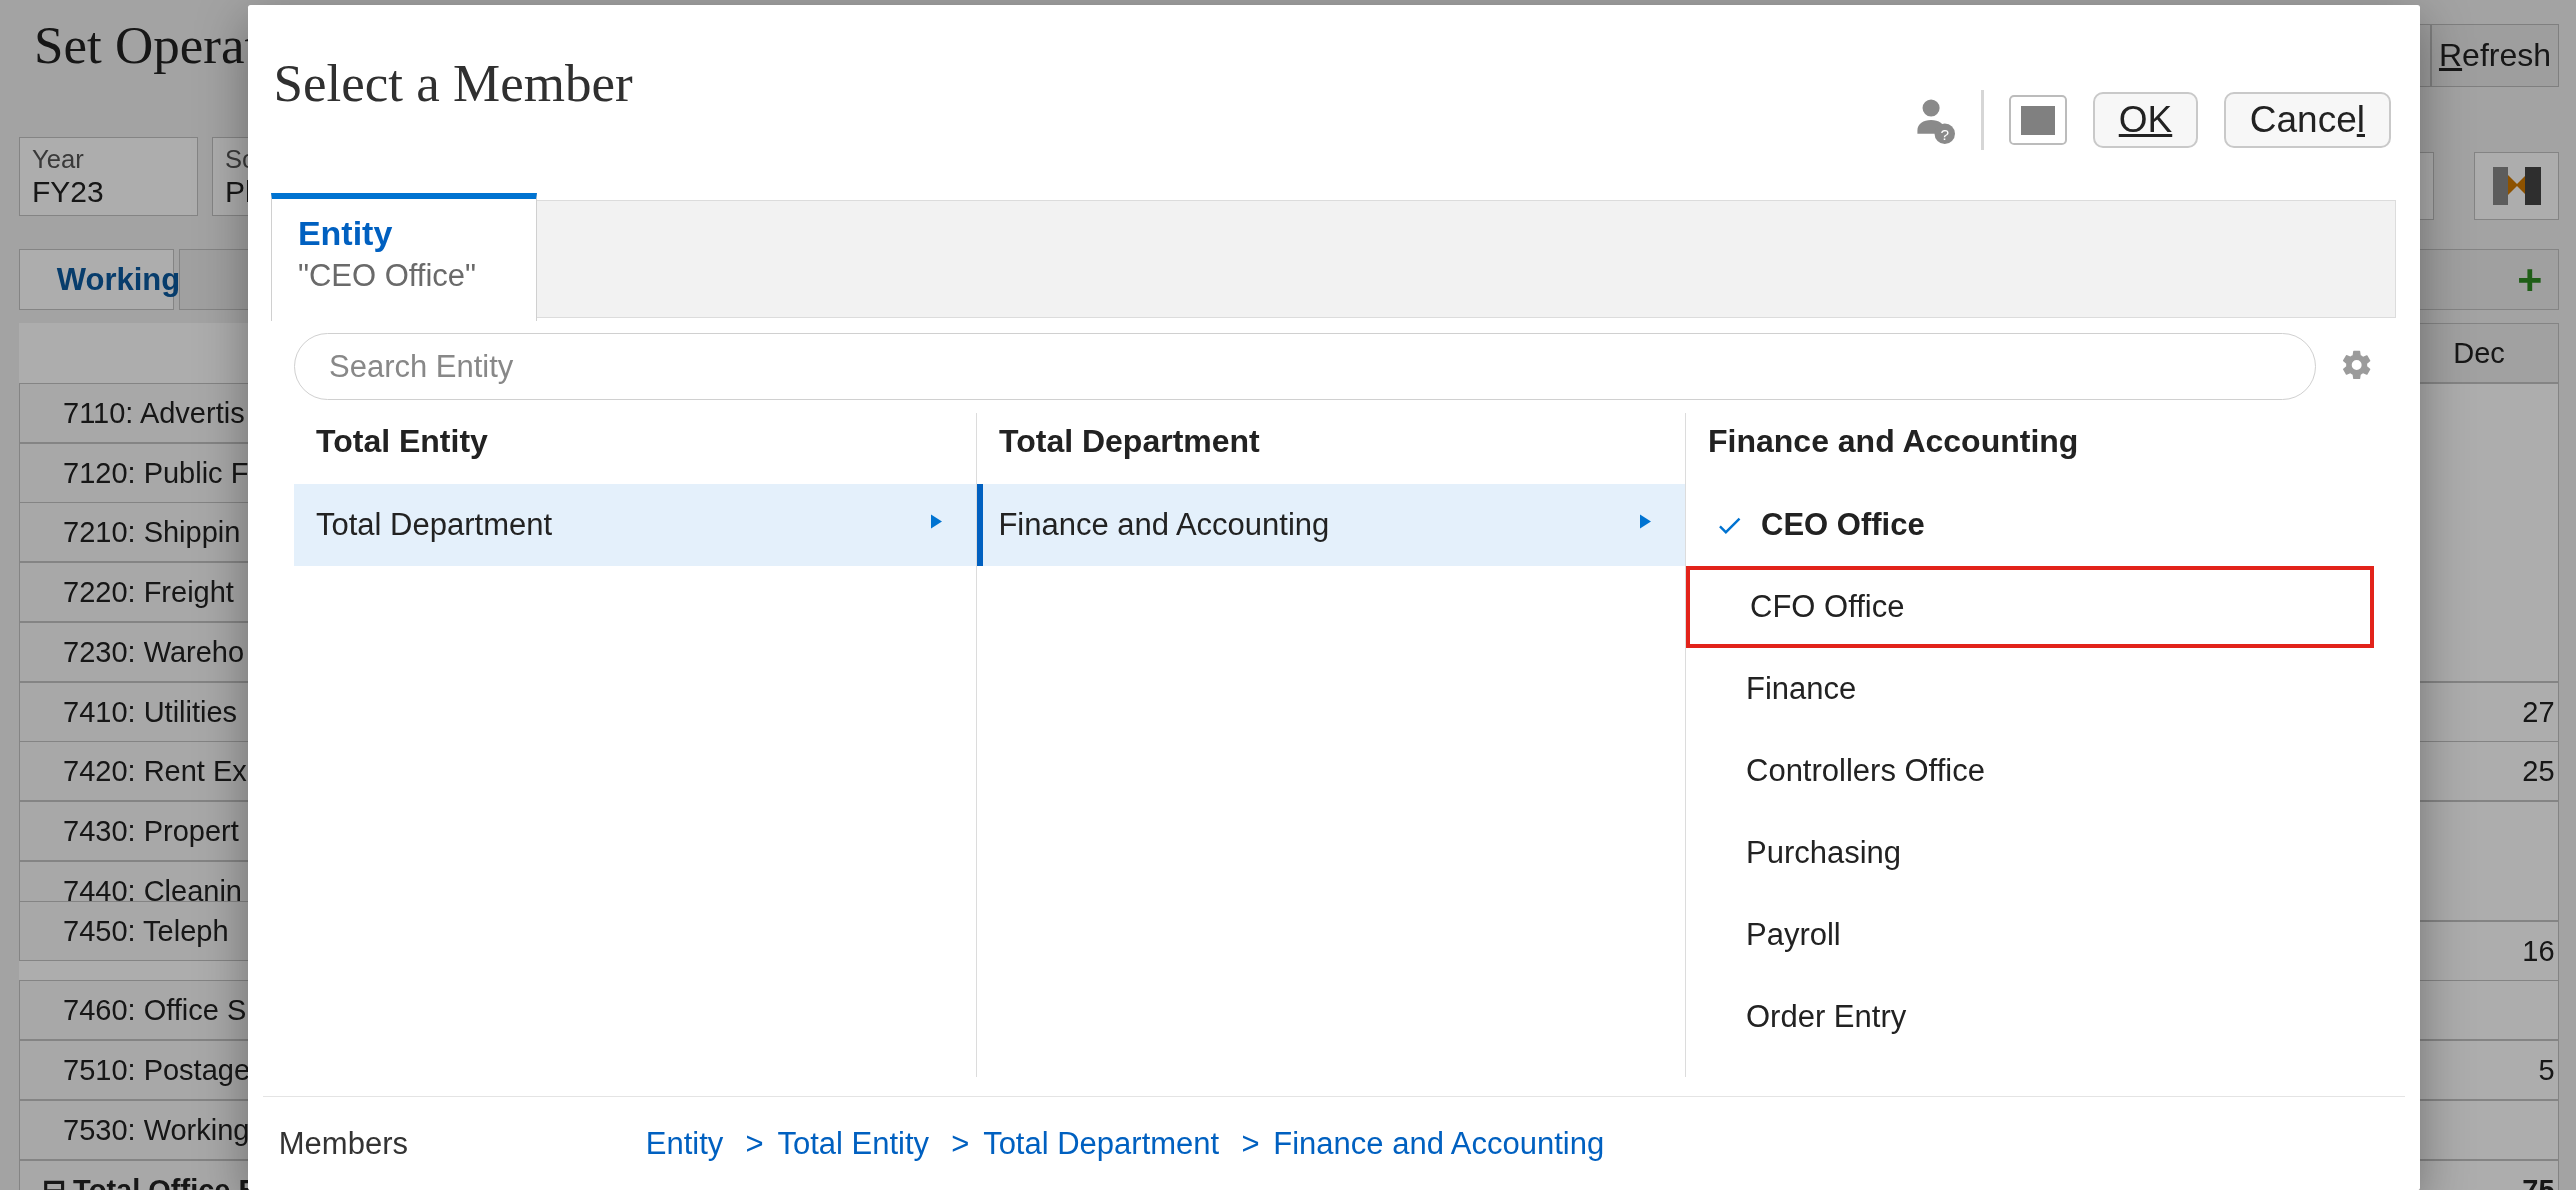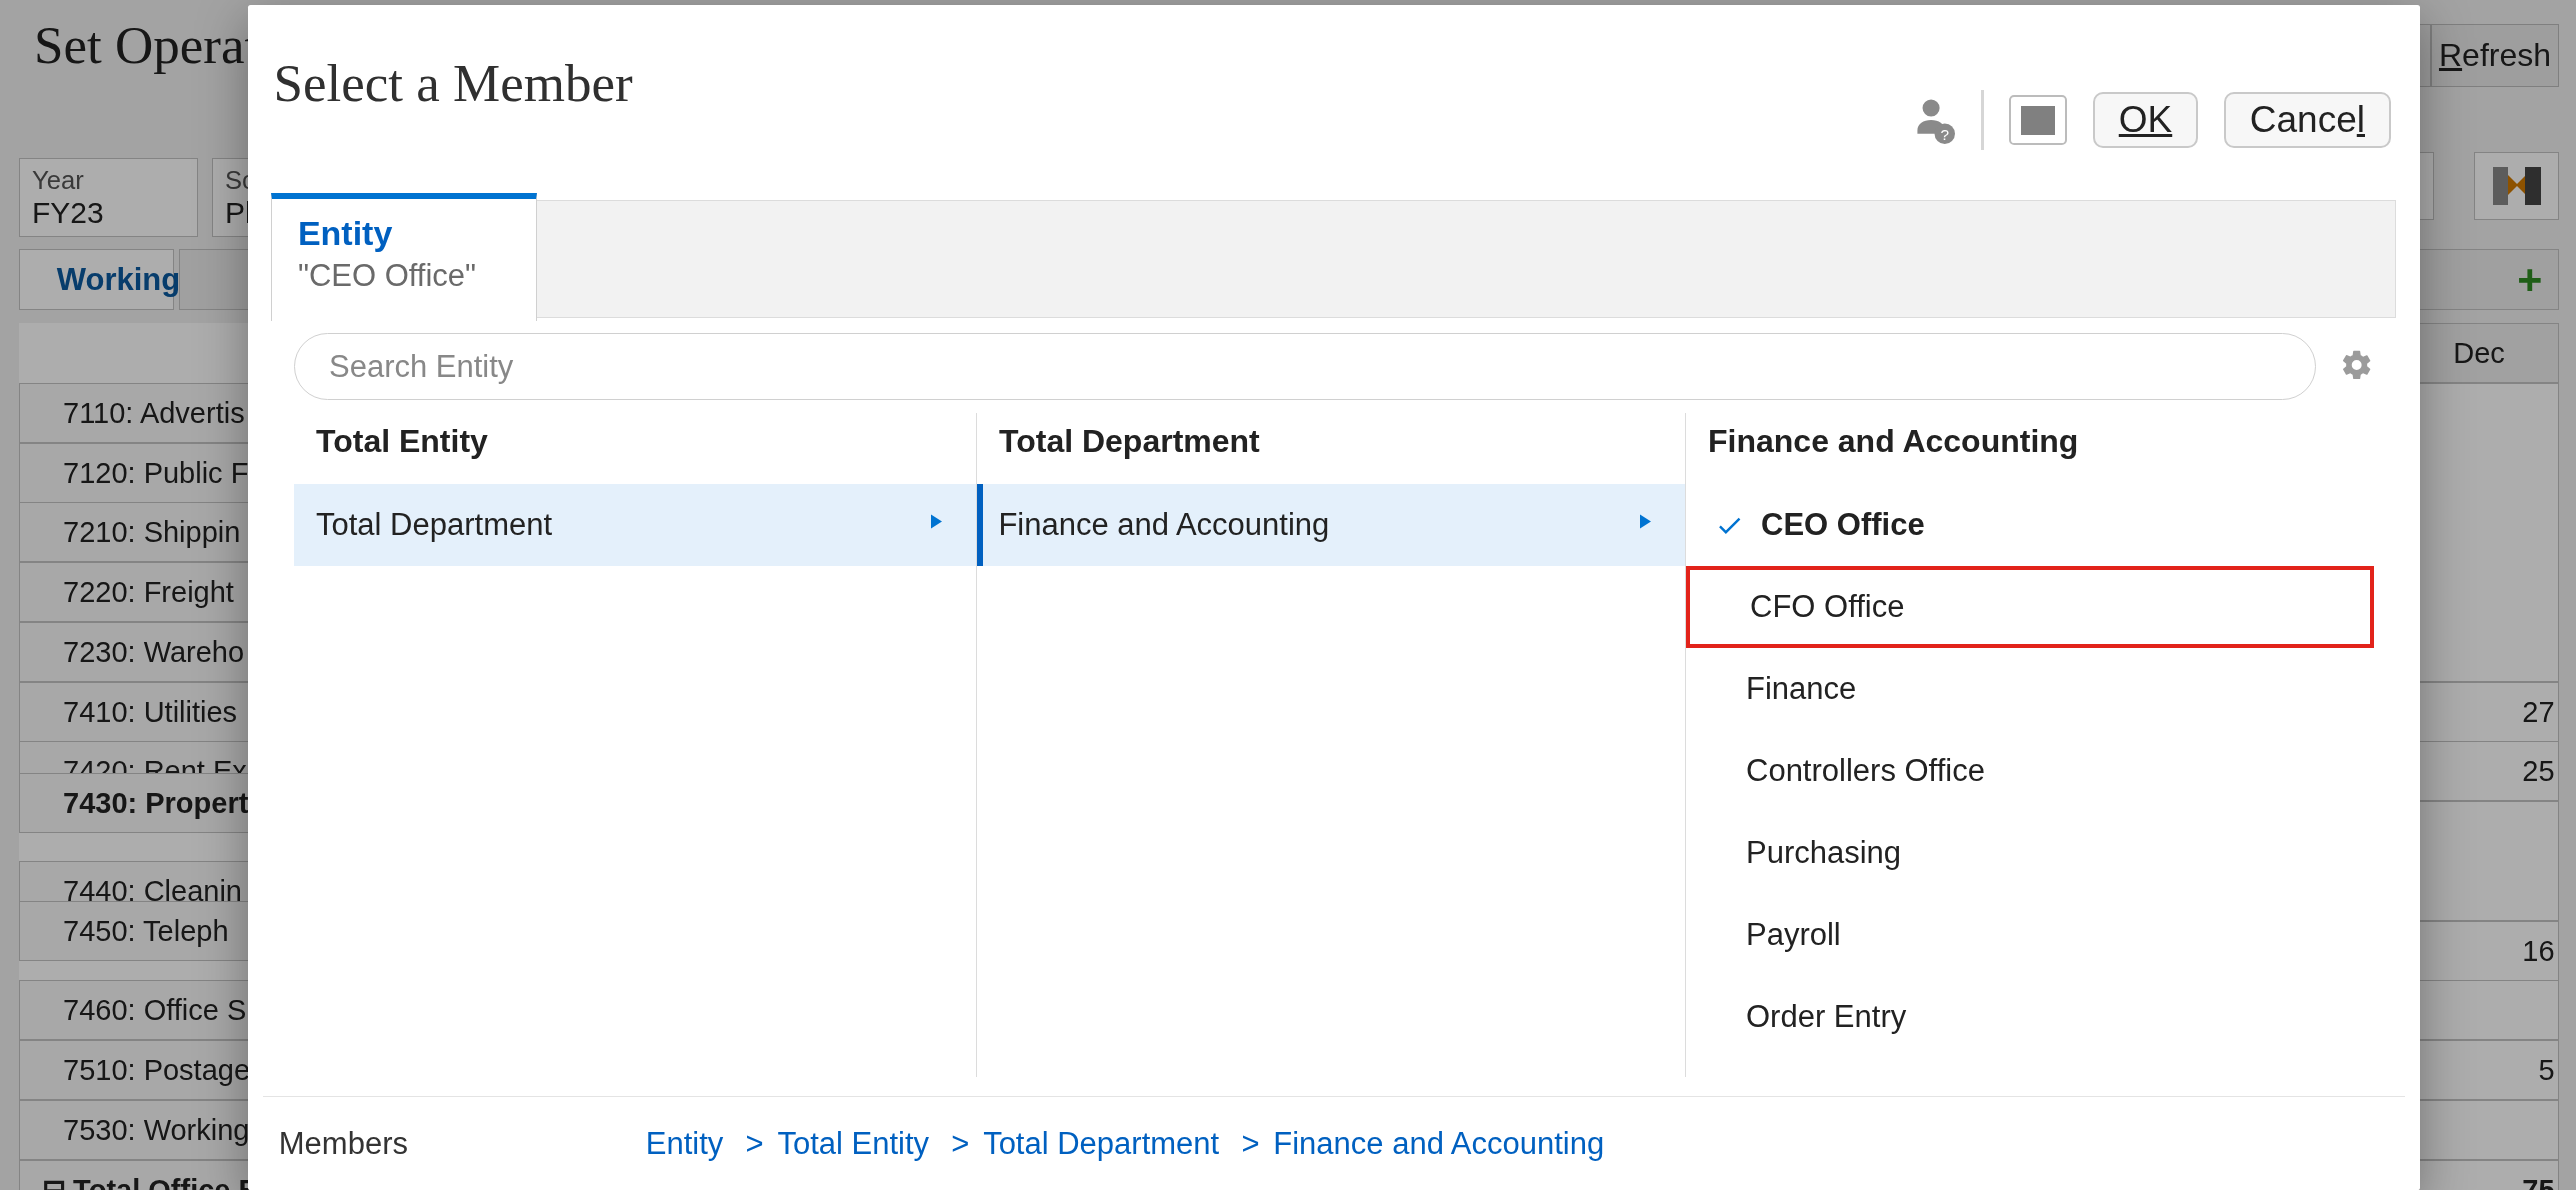--- a/index.html
+++ b/index.html
@@ -8,21 +8,21 @@
   .dim-overlay { position:absolute; inset:0; background:rgba(0,0,0,0.32); pointer-events:none; z-index:5; }
 
   
   .bg-page { position:absolute; left:0; top:0; right:0; bottom:0; background:#f0f0f0; font-size:29px; color:#222; }
   .bg-title { position:absolute; left:34px; top:15.4px; font-family:Georgia,"Times New Roman",serif; font-size:53px; color:#222; }
   .bg-save { position:absolute; right:145px; top:24px; width:111px; }
   .bg-refresh { position:absolute; right:17px; top:24px; width:128px; }
   .bg-btn { height:63px; display:flex; align-items:center; justify-content:center; background:#e9e9e9; border:1.7px solid #bcbcbc; font-size:32px; color:#222; }
   .bg-btn u { text-decoration:underline; }
 
-  .bg-pov-box { position:absolute; top:158px; height:79px; background:#fff; border:1.7px solid #c3c3c3; padding:5.1px 12px; display:flex; flex-direction:column; justify-content:center; }
+  .bg-pov-box { position:absolute; top:137px; height:79px; background:#fff; border:1.7px solid #c3c3c3; padding:5.1px 12px; display:flex; flex-direction:column; justify-content:center; }
   .bg-pov-label { font-size:25.6px; color:#555; }
   .bg-pov-value { font-size:30px; color:#222; margin-top:1px; }
   .bg-pov-year { left:19px; width:179px; }
   .bg-pov-sc { left:212px; width:179px; }
 
   .bg-gear { position:absolute; right:142px; top:152px; width:68px; height:68px; border:1.7px solid #c3c3c3; background:#fff; display:flex; align-items:center; justify-content:center; }
   .bg-expand { position:absolute; right:17px; top:152px; width:85px; height:68px; border:1.7px solid #c3c3c3; background:#fff; display:flex; align-items:center; justify-content:center; }
 
   .bg-working-tab { position:absolute; left:19px; top:249px; width:155px; height:61px; background:#fff; border:1.7px solid #c3c3c3; display:flex; align-items:center; justify-content:center; color:#0b5aa0; font-size:31px; font-weight:600;padding-left:44px; }
   .bg-tab-bar { position:absolute; left:179px; top:249px; right:17px; height:61px; background:#ececec; border:1.7px solid #c3c3c3; }
@@ -131,21 +131,21 @@
     <div class="bg-col-head" style="right:0;width:159px;border-left:none;">Dec</div>
     <div class="bg-col-head" style="right:313px;width:50px;"></div>
 
     <div class="bg-row-header" style="top:60px;height:60px;">7110: Advertis</div>
     <div class="bg-row-header" style="top:120px;height:60px;">7120: Public F</div>
     <div class="bg-row-header" style="top:179px;height:60px;">7210: Shippin</div>
     <div class="bg-row-header" style="top:239px;height:60px;">7220: Freight</div>
     <div class="bg-row-header" style="top:299px;height:60px;">7230: Wareho</div>
     <div class="bg-row-header" style="top:359px;height:60px;">7410: Utilities</div>
     <div class="bg-row-header" style="top:418px;height:60px;">7420: Rent Ex</div>
-    <div class="bg-row-header" style="top:450px;height:60px;font-weight:bold;">7430: Propert</div>
+    <div class="bg-row-header" style="top:478px;height:60px;">7430: Propert</div>
     <div class="bg-row-header" style="top:538px;height:60px;">7440: Cleanin</div>
     <div class="bg-row-header" style="top:578px;height:60px;">7450: Teleph</div>
     <div class="bg-row-header" style="top:657px;height:60px;">7460: Office S</div>
     <div class="bg-row-header" style="top:717px;height:60px;">7510: Postage</div>
     <div class="bg-row-header" style="top:777px;height:60px;">7530: Working</div>
     <div class="bg-row-header bg-total-row" style="top:837px;height:60px;">
         <span style="margin-right:6.8px;">⊟</span>
         <span>Total Office Ex</span>
       </div>
 

